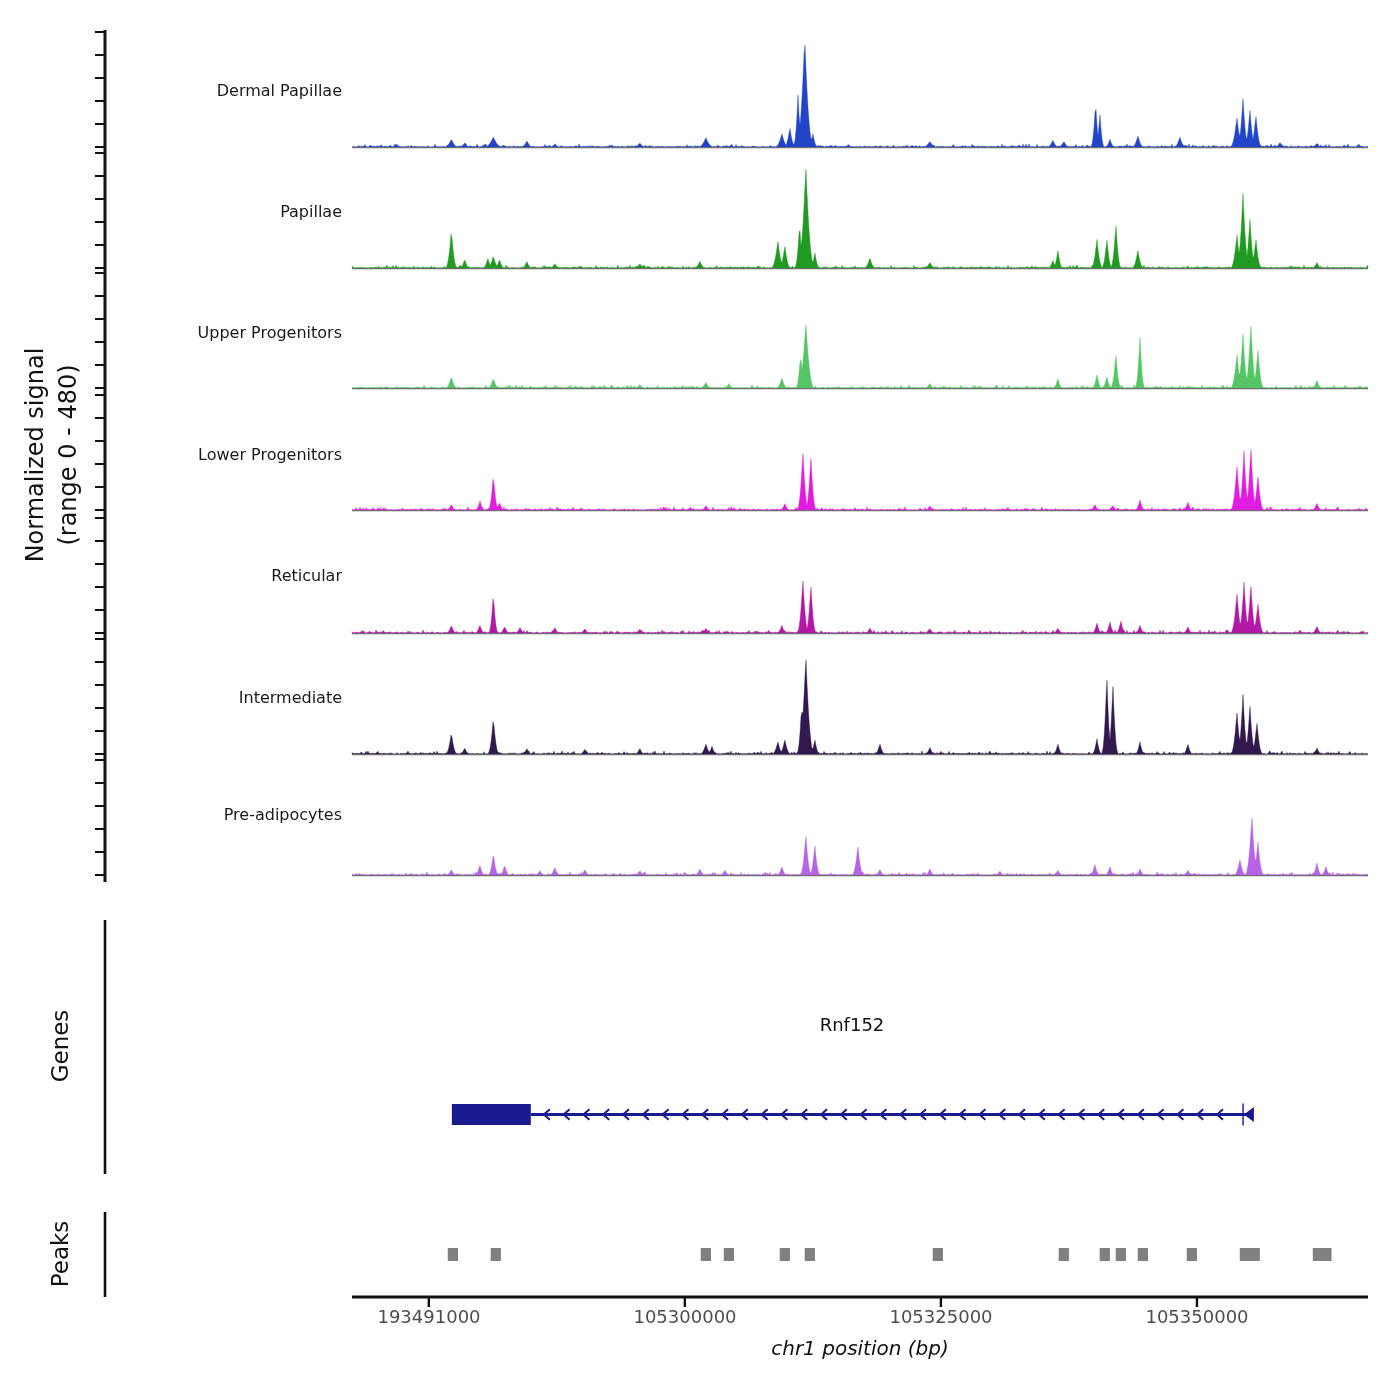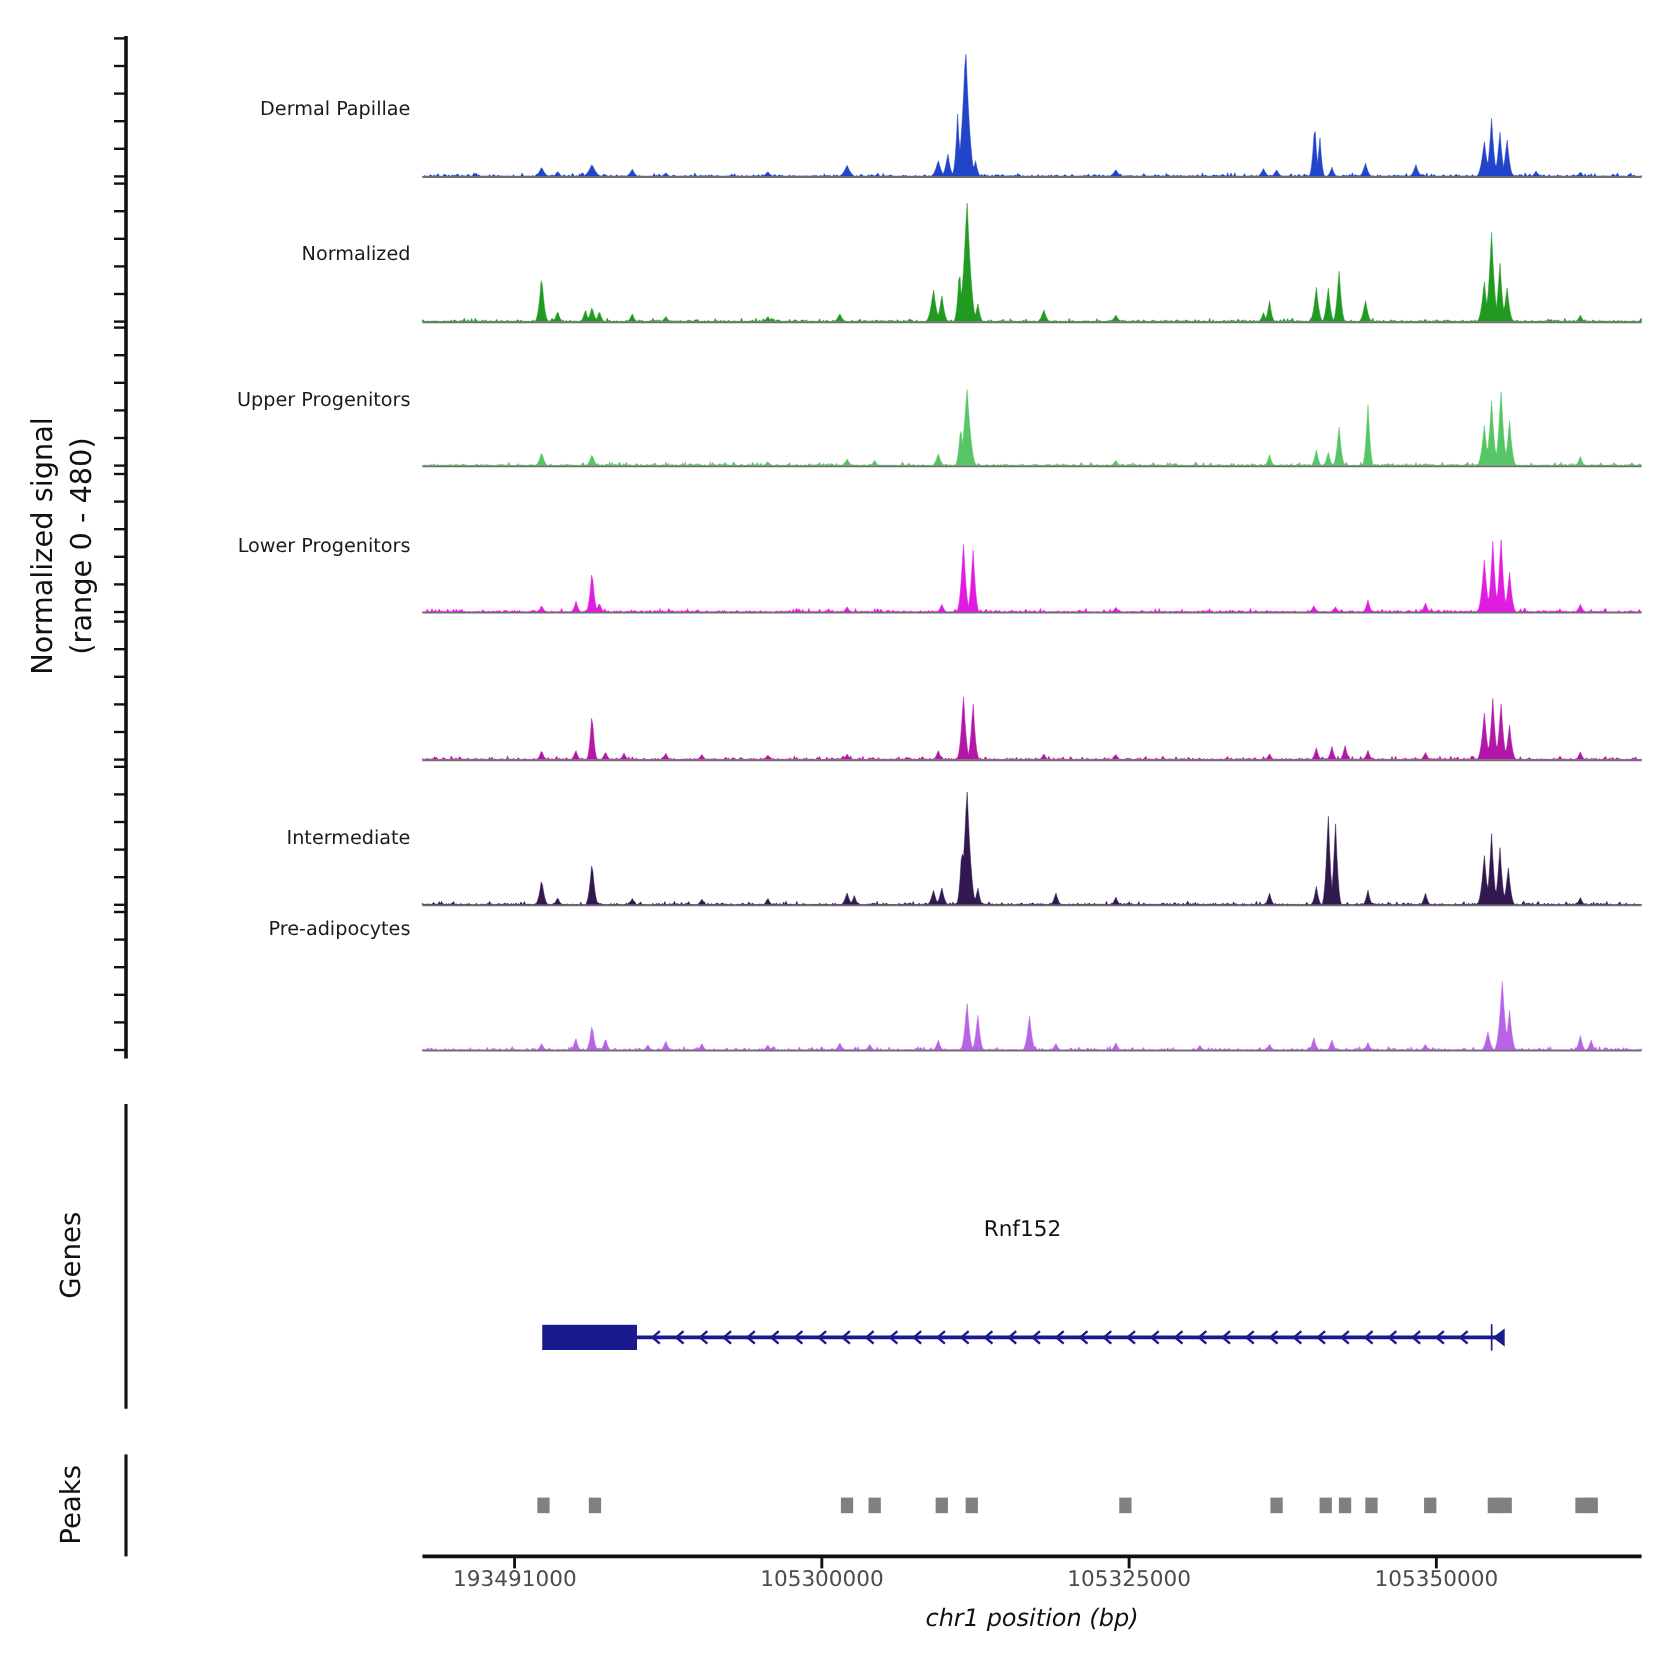--- a/index.html
+++ b/index.html
@@ -140,25 +140,26 @@
       <line x1="940.9112903225806" y1="1297" x2="940.9112903225806" y2="1307" stroke="#111" stroke-width="2.4"></line>
       <line x1="1196.9596774193549" y1="1297" x2="1196.9596774193549" y2="1307" stroke="#111" stroke-width="2.4"></line>
     </svg>
 
   <div class="rot" id="ylab">
     <div>Normalized signal</div>
     <div>(range 0 - 480)</div>
   </div>
 
   <div class="track-label" style="top:81px">Dermal Papillae</div>
-  <div class="track-label" style="top:202px">Normalized</div>
+  <div class="track-label" style="top:202px">Papillae</div>
   <div class="track-label" style="top:445px">Lower Progenitors</div>
   <div class="track-label" style="top:323px">Upper Progenitors</div>
+  <div class="track-label" style="top:566px">Reticular</div>
   <div class="track-label" style="top:688px">Intermediate</div>
-  <div class="track-label" style="top:764px">Pre-adipocytes</div>
+  <div class="track-label" style="top:805px">Pre-adipocytes</div>
 
   <div class="rot" id="genes-lab">Genes</div>
   <div class="rot" id="peaks-lab">Peaks</div>
 
   <div id="genename">Rnf152</div>
 
   <div class="xtick" style="left:429px">193491000</div>
   <div class="xtick" style="left:685px">105300000</div>
   <div class="xtick" style="left:941px">105325000</div>
   <div class="xtick" style="left:1197px">105350000</div>

